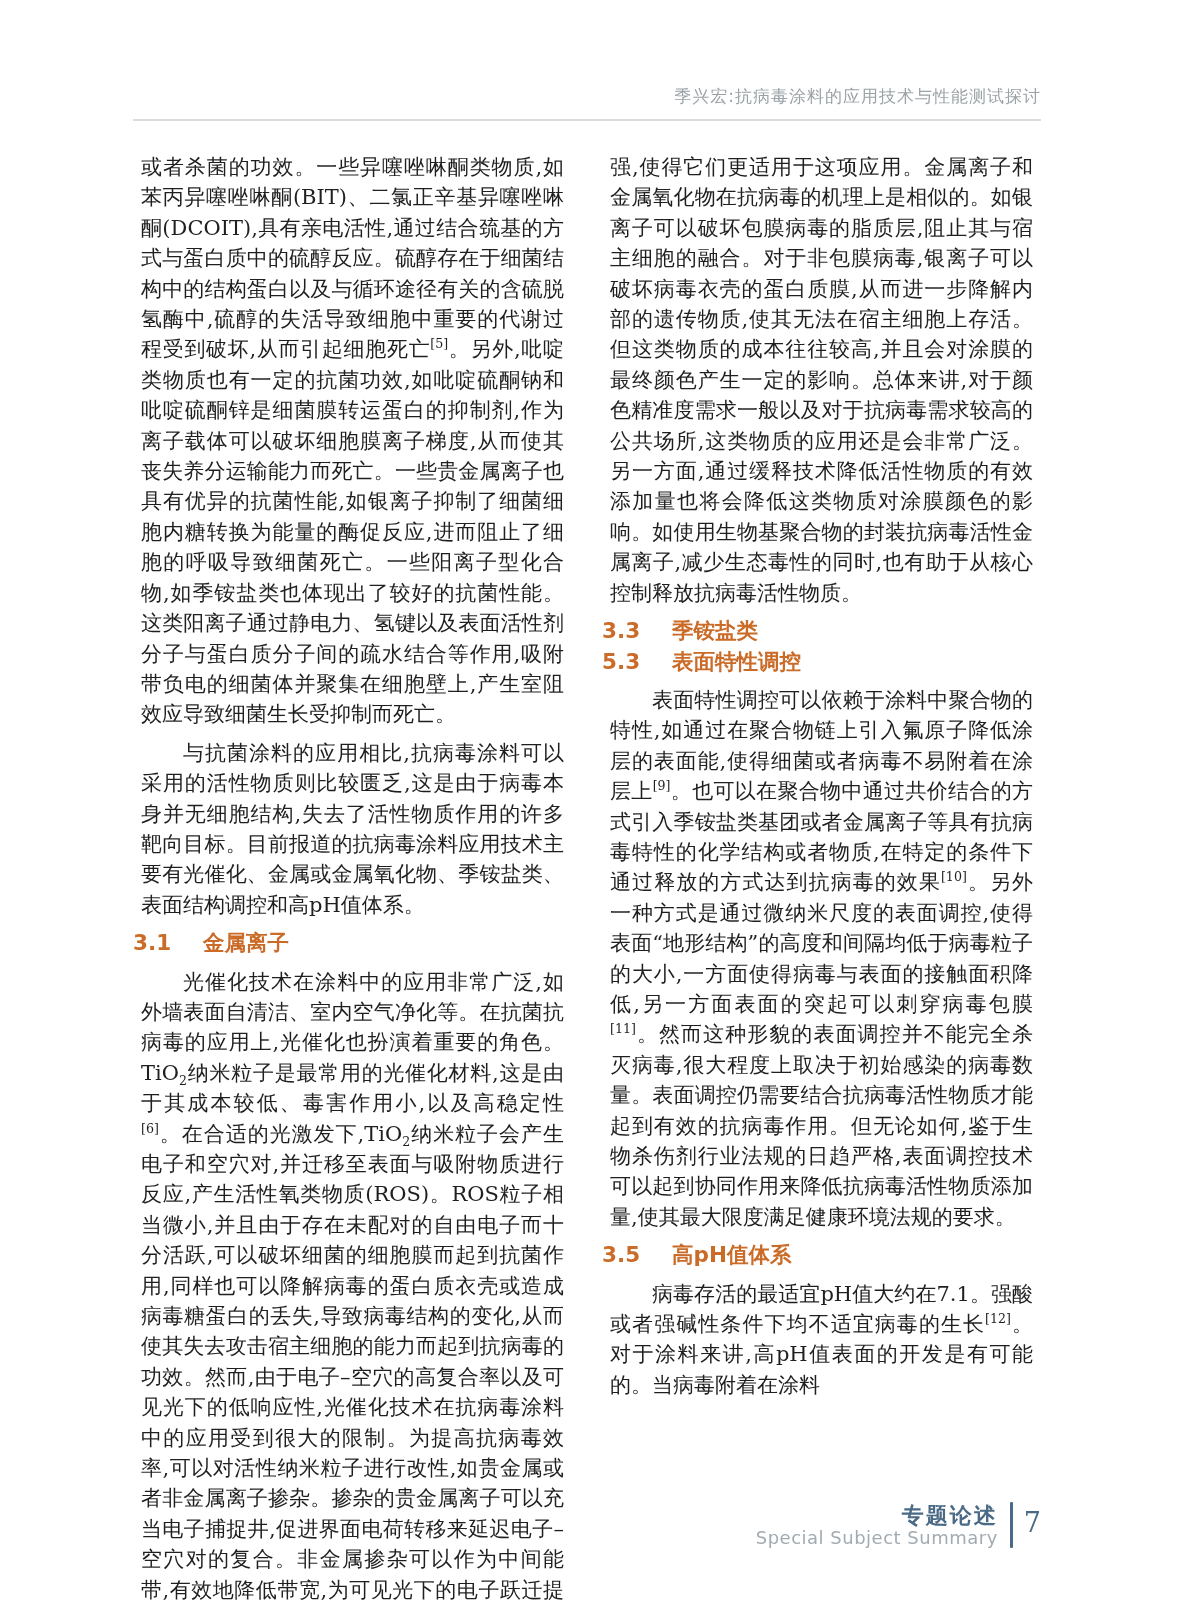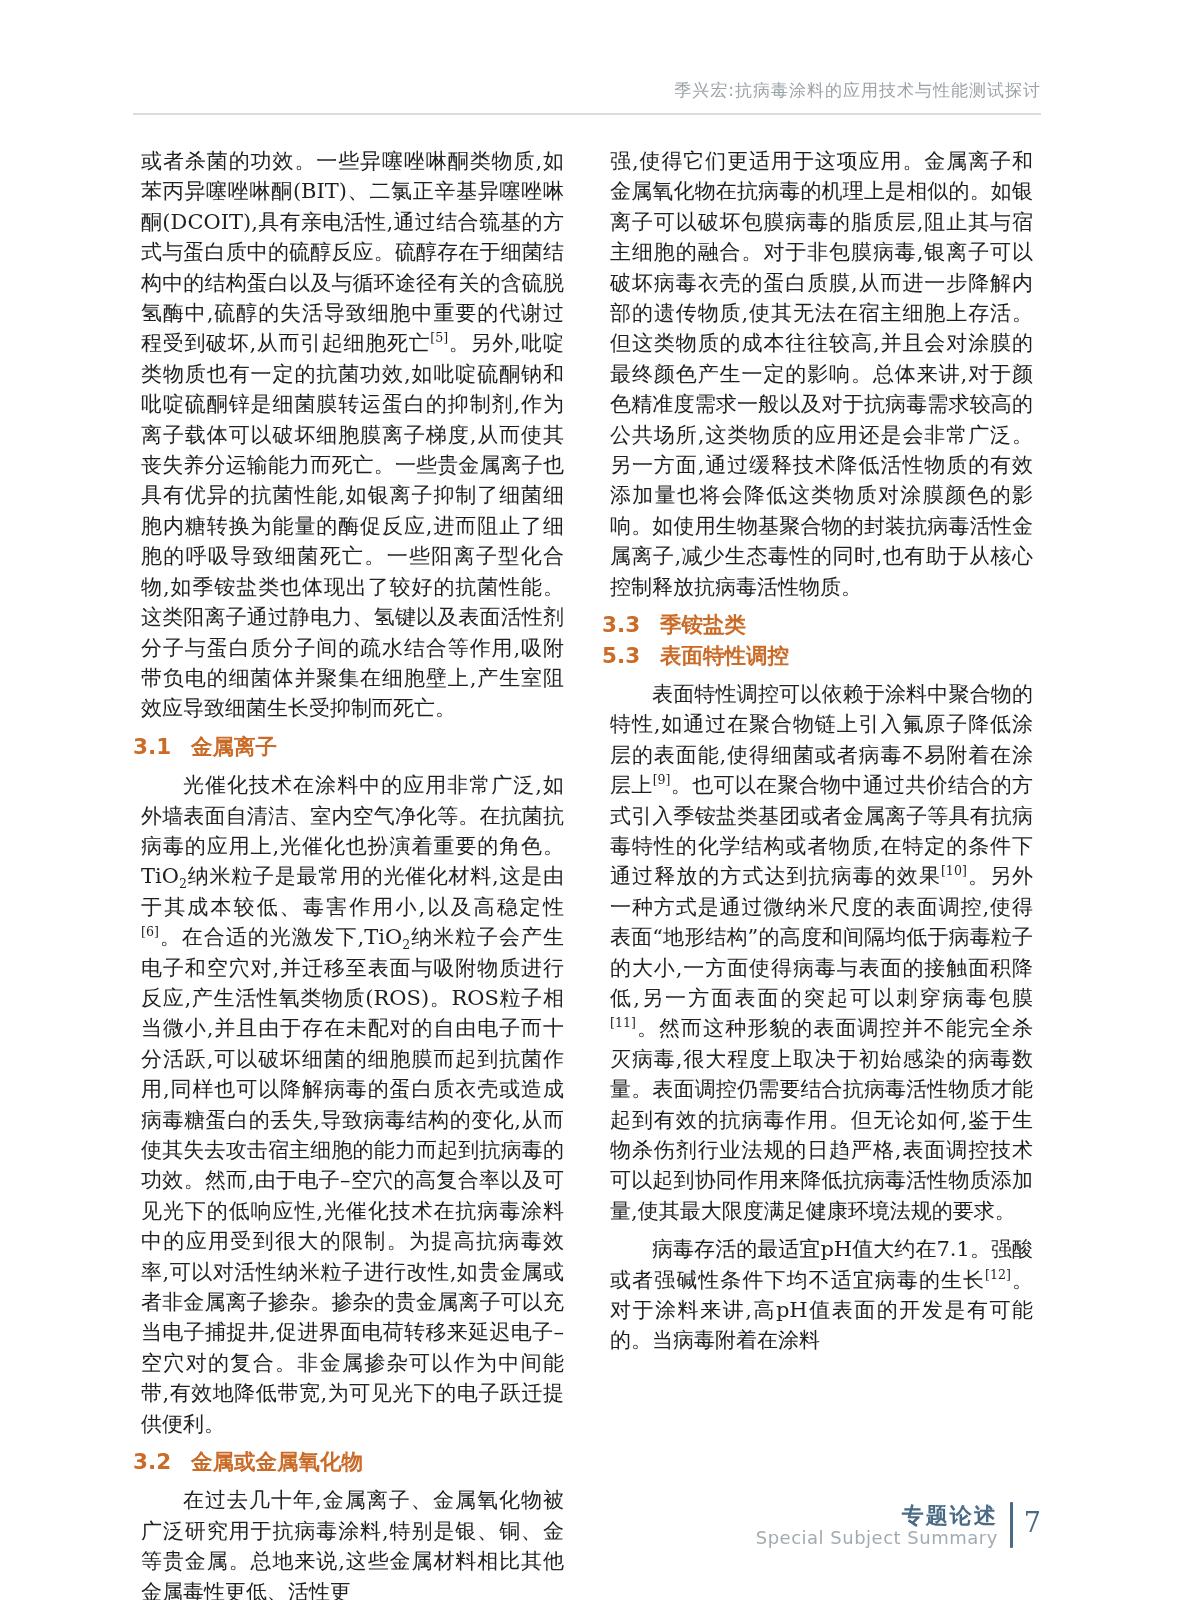--- a/index.html
+++ b/index.html
@@ -2,21 +2,21 @@
 <html lang="zh" style="--heading-accent: #cb6b28; --footer-accent: #4a6a85; --running-head: #9aa3a8;"><head>
 <meta charset="utf-8">
 <style>
   html,body{margin:0;padding:0;}
   body{
     width:1187px;height:1600px;background:#ffffff;
     font-family:"DejaVu Serif","Liberation Serif",serif;
     color:#1f1f1f;
     -webkit-font-smoothing:antialiased;
   }
-  .page{position:relative;width:1175px;height:1600px;box-sizing:border-box;padding:8px 134px 0 133px;overflow:hidden;}
+  .page{position:relative;width:1175px;height:1600px;box-sizing:border-box;padding:14px 134px 0 133px;overflow:hidden;}
 
   
   .running-head{padding-top:72px;}
   .rh-text{
     text-align:right;
     font-family:"DejaVu Sans","Liberation Sans",sans-serif;
     font-size:17px;color:var(--running-head,#9aa3a8);
     letter-spacing:1px;line-height:20px;
   }
   .rh-rule{margin-top:13px;height:2px;background:#dadddf;}
@@ -32,21 +32,21 @@
   sup{font-size:0.6em;line-height:0;vertical-align:super;}
   sub{font-size:0.6em;line-height:0;}
 
   .sec-heading{
     margin:0;padding:0;
     font-family:"DejaVu Sans","Liberation Sans",sans-serif;
     font-size:21.5px;font-weight:bold;
     color:var(--heading-accent,#cb6b28);
     line-height:30.4px;
   }
-  .sec-num{margin-right:20px;text-align:center;}
+  .sec-num{margin-right:32px;text-align:center;}
 
   
   .page-footer{
     position:absolute;right:134px;bottom:52px;
     display:flex;align-items:center;
   }
   .footer-labels{text-align:right;margin-left:36px;}
   .footer-cn{
     font-family:"DejaVu Sans","Liberation Sans",sans-serif;
     font-size:22px;font-weight:bold;
@@ -74,30 +74,32 @@
 <div class="page">
 
   <header class="running-head">
     <div class="rh-text">季兴宏:抗病毒涂料的应用技术与性能测试探讨</div>
     <div class="rh-rule"></div>
   </header>
 
   <main class="columns">
     <section class="col">
         <p class="para no-indent">或者杀菌的功效。一些异噻唑啉酮类物质,如苯丙异噻唑啉酮(BIT)、二氯正辛基异噻唑啉酮(DCOIT),具有亲电活性,通过结合巯基的方式与蛋白质中的硫醇反应。硫醇存在于细菌结构中的结构蛋白以及与循环途径有关的含硫脱氢酶中,硫醇的失活导致细胞中重要的代谢过程受到破坏,从而引起细胞死亡<sup>[5]</sup>。另外,吡啶类物质也有一定的抗菌功效,如吡啶硫酮钠和吡啶硫酮锌是细菌膜转运蛋白的抑制剂,作为离子载体可以破坏细胞膜离子梯度,从而使其丧失养分运输能力而死亡。一些贵金属离子也具有优异的抗菌性能,如银离子抑制了细菌细胞内糖转换为能量的酶促反应,进而阻止了细胞的呼吸导致细菌死亡。一些阳离子型化合物,如季铵盐类也体现出了较好的抗菌性能。这类阳离子通过静电力、氢键以及表面活性剂分子与蛋白质分子间的疏水结合等作用,吸附带负电的细菌体并聚集在细胞壁上,产生室阻效应导致细菌生长受抑制而死亡。</p>
+        <p class="para">与抗菌涂料的应用相比,抗病毒涂料可以采用的活性物质则比较匮乏,这是由于病毒本身并无细胞结构,失去了活性物质作用的许多靶向目标。目前报道的抗病毒涂料应用技术主要有光催化、金属或金属氧化物、季铵盐类、表面结构调控和高pH值体系。</p>
         <h3 class="sec-heading"><span class="sec-num">3.1</span><span class="sec-title">金属离子</span></h3>
         <p class="para">光催化技术在涂料中的应用非常广泛,如外墙表面自清洁、室内空气净化等。在抗菌抗病毒的应用上,光催化也扮演着重要的角色。TiO<sub>2</sub>纳米粒子是最常用的光催化材料,这是由于其成本较低、毒害作用小,以及高稳定性<sup>[6]</sup>。在合适的光激发下,TiO<sub>2</sub>纳米粒子会产生电子和空穴对,并迁移至表面与吸附物质进行反应,产生活性氧类物质(ROS)。ROS粒子相当微小,并且由于存在未配对的自由电子而十分活跃,可以破坏细菌的细胞膜而起到抗菌作用,同样也可以降解病毒的蛋白质衣壳或造成病毒糖蛋白的丢失,导致病毒结构的变化,从而使其失去攻击宿主细胞的能力而起到抗病毒的功效。然而,由于电子–空穴的高复合率以及可见光下的低响应性,光催化技术在抗病毒涂料中的应用受到很大的限制。为提高抗病毒效率,可以对活性纳米粒子进行改性,如贵金属或者非金属离子掺杂。掺杂的贵金属离子可以充当电子捕捉井,促进界面电荷转移来延迟电子–空穴对的复合。非金属掺杂可以作为中间能带,有效地降低带宽,为可见光下的电子跃迁提供便利。</p>
         <h3 class="sec-heading"><span class="sec-num">3.2</span><span class="sec-title">金属或金属氧化物</span></h3>
         <p class="para">在过去几十年,金属离子、金属氧化物被广泛研究用于抗病毒涂料,特别是银、铜、金等贵金属。总地来说,这些金属材料相比其他金属毒性更低、活性更</p>
       </section>
     <section class="col">
         <p class="para no-indent">强,使得它们更适用于这项应用。金属离子和金属氧化物在抗病毒的机理上是相似的。如银离子可以破坏包膜病毒的脂质层,阻止其与宿主细胞的融合。对于非包膜病毒,银离子可以破坏病毒衣壳的蛋白质膜,从而进一步降解内部的遗传物质,使其无法在宿主细胞上存活。但这类物质的成本往往较高,并且会对涂膜的最终颜色产生一定的影响。总体来讲,对于颜色精准度需求一般以及对于抗病毒需求较高的公共场所,这类物质的应用还是会非常广泛。另一方面,通过缓释技术降低活性物质的有效添加量也将会降低这类物质对涂膜颜色的影响。如使用生物基聚合物的封装抗病毒活性金属离子,减少生态毒性的同时,也有助于从核心控制释放抗病毒活性物质。</p>
         <h3 class="sec-heading"><span class="sec-num">3.3</span><span class="sec-title">季铵盐类</span></h3>
         <h3 class="sec-heading"><span class="sec-num">5.3</span><span class="sec-title">表面特性调控</span></h3>
         <p class="para">表面特性调控可以依赖于涂料中聚合物的特性,如通过在聚合物链上引入氟原子降低涂层的表面能,使得细菌或者病毒不易附着在涂层上<sup>[9]</sup>。也可以在聚合物中通过共价结合的方式引入季铵盐类基团或者金属离子等具有抗病毒特性的化学结构或者物质,在特定的条件下通过释放的方式达到抗病毒的效果<sup>[10]</sup>。另外一种方式是通过微纳米尺度的表面调控,使得表面“地形结构”的高度和间隔均低于病毒粒子的大小,一方面使得病毒与表面的接触面积降低,另一方面表面的突起可以刺穿病毒包膜<sup>[11]</sup>。然而这种形貌的表面调控并不能完全杀灭病毒,很大程度上取决于初始感染的病毒数量。表面调控仍需要结合抗病毒活性物质才能起到有效的抗病毒作用。但无论如何,鉴于生物杀伤剂行业法规的日趋严格,表面调控技术可以起到协同作用来降低抗病毒活性物质添加量,使其最大限度满足健康环境法规的要求。</p>
+        <h3 class="sec-heading"><span class="sec-num">3.5</span><span class="sec-title">高pH值体系</span></h3>
         <p class="para">病毒存活的最适宜pH值大约在7.1。强酸或者强碱性条件下均不适宜病毒的生长<sup>[12]</sup>。对于涂料来讲,高pH值表面的开发是有可能的。当病毒附着在涂料</p>
       </section>
   </main>
 
   <footer class="page-footer">
     <div class="footer-labels">
       <div class="footer-cn">专题论述</div>
       <div class="footer-en">Special Subject Summary</div>
     </div>
     <div class="footer-divider"></div>

